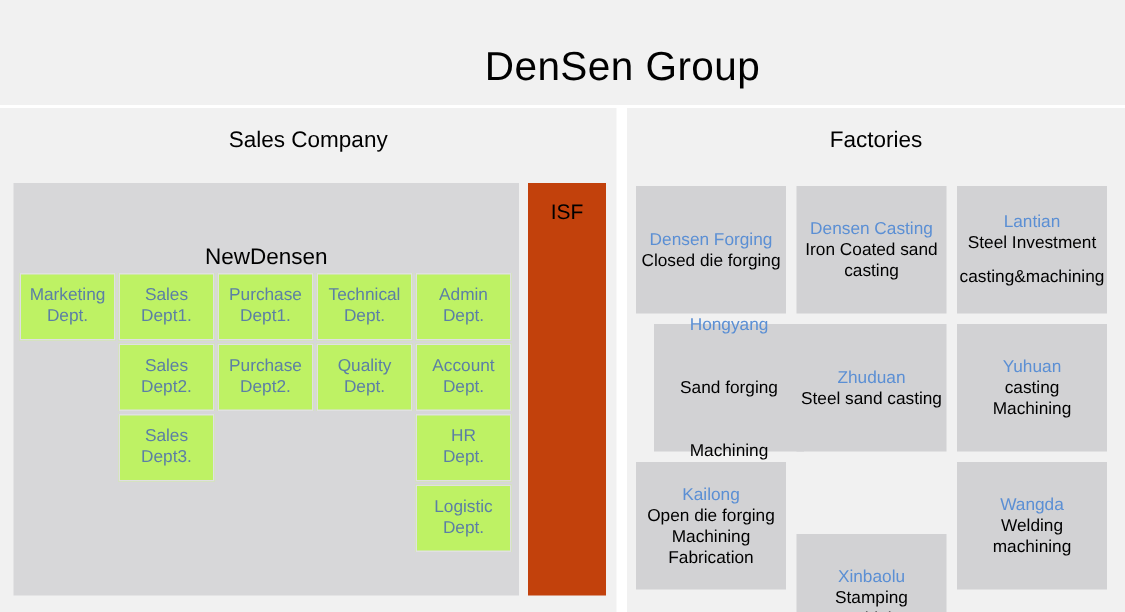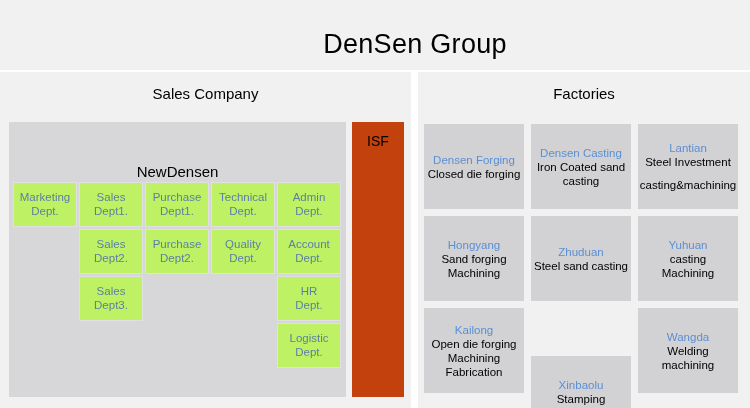--- a/index.html
+++ b/index.html
@@ -177,21 +177,21 @@
         <div class="fcard" style="left: 107px; top: 0px;">
           <div class="fname">Densen Casting</div>
           <div class="fdesc">Iron Coated sand</div>
           <div class="fdesc">casting</div>
         </div>
         <div class="fcard" style="left: 214px; top: 0px;">
           <div class="fname">Lantian</div>
           <div class="fdesc">Steel Investment</div>
           <div class="fdesc spaced">casting&amp;machining</div>
         </div>
-        <div class="fcard" style="left: 0px; top: 92px;">
+        <div class="fcard" style="left: 12px; top: 92px; gap: 28px;">
           <div class="fname">Hongyang</div>
           <div class="fdesc">Sand forging</div>
           <div class="fdesc">Machining</div>
         </div>
         <div class="fcard" style="left: 107px; top: 92px;">
           <div class="fname">Zhuduan</div>
           <div class="fdesc">Steel sand casting</div>
         </div>
         <div class="fcard" style="left: 214px; top: 92px;">
           <div class="fname">Yuhuan</div>

